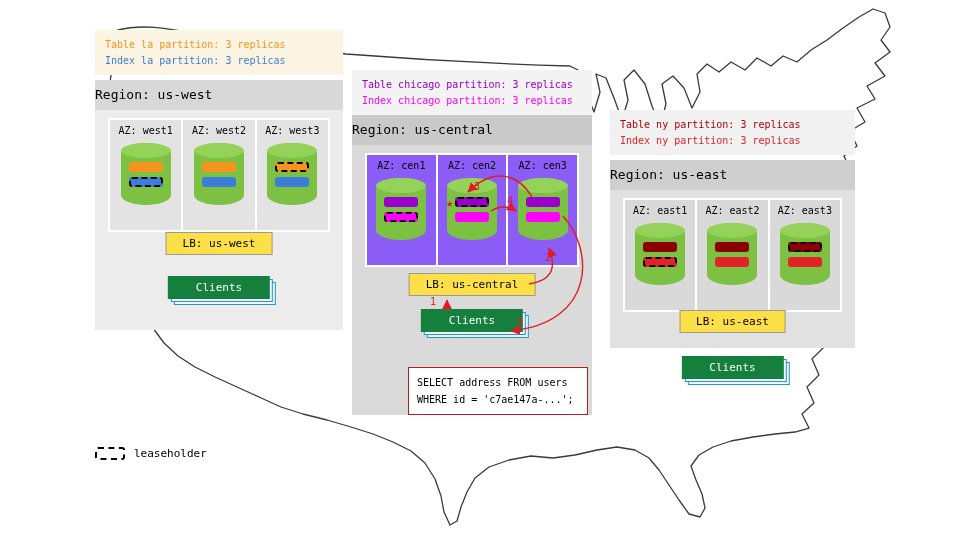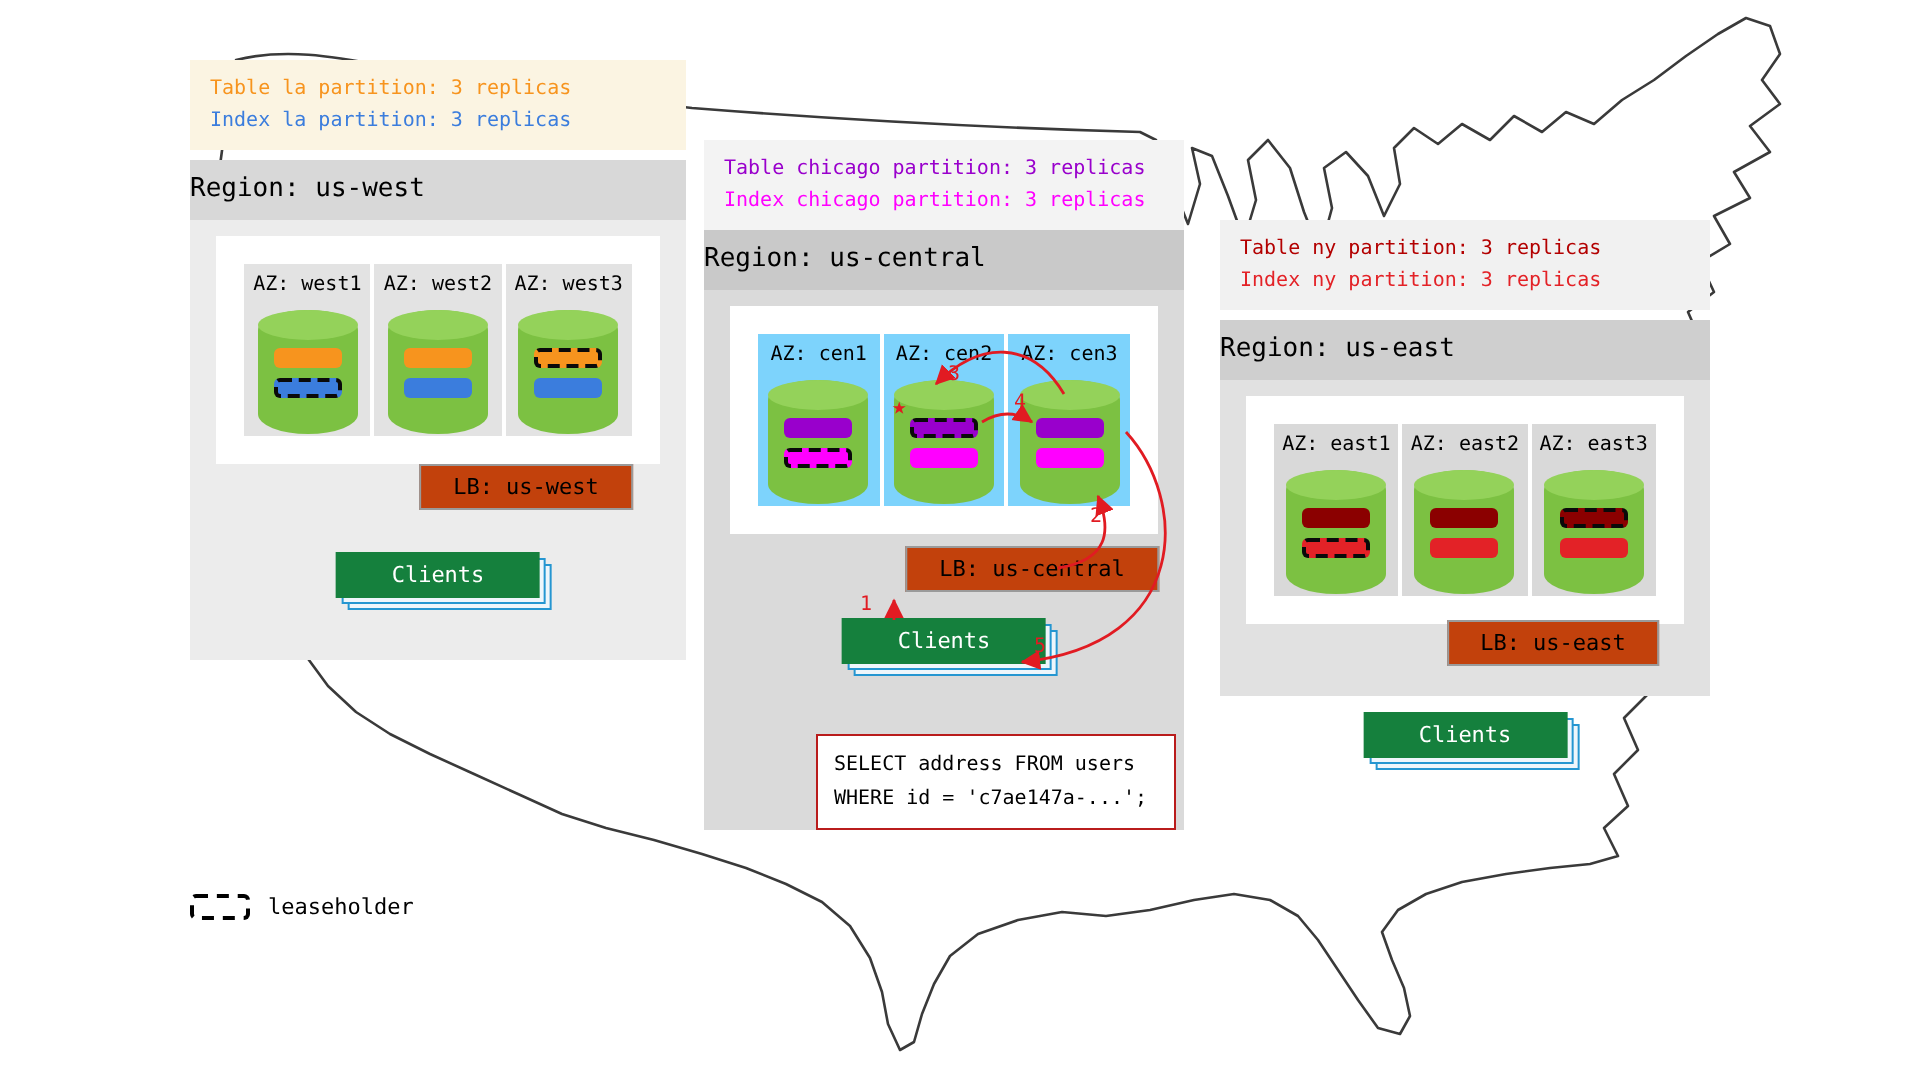--- a/index.html
+++ b/index.html
@@ -18,36 +18,36 @@
 
   .region { position:absolute; z-index:2; }
   .r-west { background:#ececec; }
   .r-central { background:#dadada; }
   .r-east { background:#e1e1e1; }
   .region-header { height:30px; line-height:30px; font-size:13px; }
   .r-west .region-header { background:#d8d8d8; }
   .r-central .region-header { background:#c9c9c9; }
   .r-east .region-header { background:#cfcfcf; }
 
-  .az-row { position:absolute; left:13px; right:13px; top:38px; height:114px; background:#fff; padding:14px; display:flex; gap:2px; }
+  .az-row { position:absolute; left:13px; right:13px; top:38px; height:114px; background:#fff; padding:2px; display:flex; gap:2px; }
   .az { flex:1; display:flex; flex-direction:column; align-items:center; }
   .r-west .az { background:#e3e3e3; }
-  .r-central .az { background:#7dd3fc;text-align:right; }
+  .r-central .az { background:#8b5cf6;text-align:right; }
   .r-east .az { background:#d9d9d9; }
   .az-label { font-size:10px; margin-top:5px; }
 
   .cylinder { position:relative; width:50px; height:62px; margin-top:7px; background:#7cc142; border-radius:25px / 10px; }
   .cylinder::before { content:""; position:absolute; left:0; right:0; top:0; height:15px; border-radius:50%; background:#94d25a; }
   .bar { position:absolute; left:8px; width:34px; height:10px; border-radius:3px; z-index:1; }
   .bar.b0 { top:19px; }
   .bar.b1 { top:34px; }
   .bar.dashed { border:2px dashed #0a0a0a; }
 
-  .lb-box { position:absolute; left:50%; transform:translateX(-50%); background:#c2410c; border:1px solid #9a9a9a;
-            font-size:11px; padding:4px 16px; white-space:nowrap; z-index:2;margin-left:44px; }
+  .lb-box { position:absolute; left:50%; transform:translateX(-50%); background:#fde047; border:1px solid #9a9a9a;
+            font-size:11px; padding:4px 16px; white-space:nowrap; z-index:2; }
   .clients { position:absolute; left:50%; transform:translateX(-50%); background:#15803d; color:#fff;
              font-size:11px; padding:5px 28px; white-space:nowrap; z-index:2;
              box-shadow: 3px 3px 0 -1px #eef6fb, 3px 3px 0 0 #2596d1, 6px 6px 0 -1px #eef6fb, 6px 6px 0 0 #2596d1; }
 
   .sql-box { position:absolute; background:#fff; border:1px solid #b91c1c; font-size:10px; line-height:1.7;
              padding:6px 8px; white-space:nowrap; z-index:3; }
 
   .legend { position:absolute; left:95px; top:447px; z-index:2; display:flex; align-items:center; gap:9px; }
   .legend-swatch { width:30px; height:13px; background:#fff; border:2px dashed #000; border-radius:3px; }
   .legend-label { font-size:11px; }

